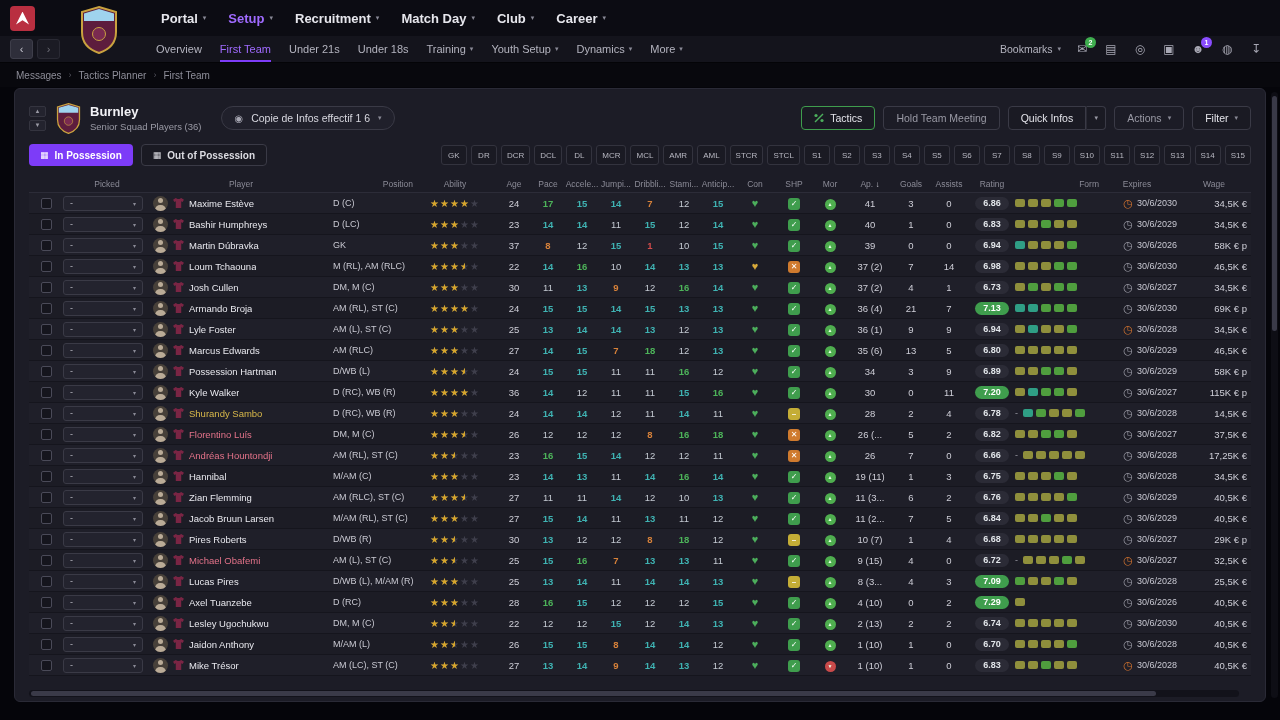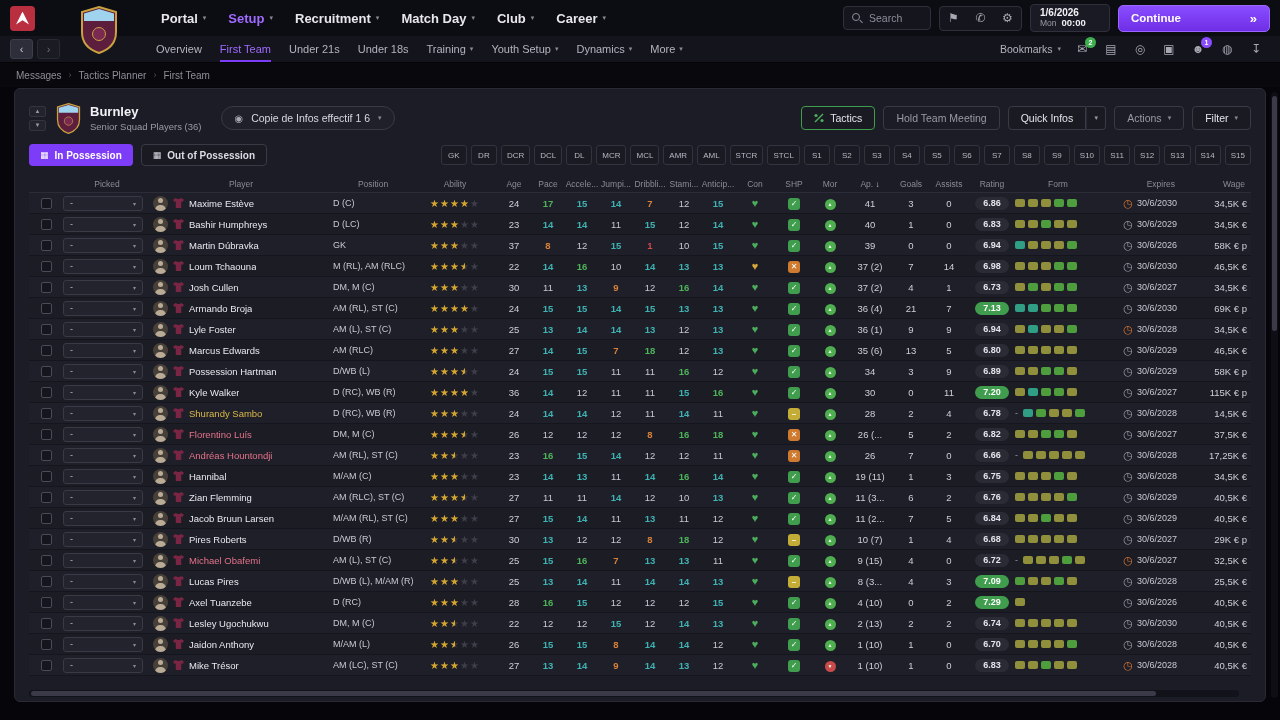--- a/index.html
+++ b/index.html
@@ -90,21 +90,21 @@
 .tab.inactive{background:#1a1a23;border:1px solid #3a3a46;color:#dcdce2;margin-left:8px}
 .posbtns{margin-left:auto;display:flex;gap:4px}
 .posbtn{height:20px;min-width:26px;padding:0 5px;background:#1a1a23;border:1px solid #33333e;border-radius:3px;
   color:#b8b8c2;font-size:8px;display:flex;align-items:center;justify-content:center}
 
 
 .table{margin-top:9px}
 .gridrow{display:grid;grid-template-columns:34px 88px 180px 82px 84px 34px 34px 34px 34px 34px 34px 34px 40px 38px 34px 46px 36px 40px 46px 84px 84px 70px;align-items:center}
 .thead{height:18px;border-bottom:1px solid #2c2c38}
 .th{font-size:8.5px;color:#8b8b97;white-space:nowrap;overflow:hidden}
-.th.c{text-align:center}.th.r{text-align:right;padding-right:8px}.th.l{text-align:center;padding-left:2px}
+.th.c{text-align:center}.th.r{text-align:center;padding-right:8px}.th.l{text-align:right;padding-left:2px}
 .sortarr{color:#c8c8d2;font-size:8px}
 .tr{height:21px;border-bottom:1px solid #15151d;background:#1f1f29}
 .tr:nth-child(even){background:#1c1c25}
 .td{font-size:9.5px;color:#cfcfd8;white-space:nowrap;overflow:hidden}
 .td.c{text-align:center}
 .c-check{text-align:center}
 .cb{display:inline-block;width:11px;height:11px;border:1px solid #4a4a58;border-radius:2px;background:#15151d;vertical-align:middle}
 .pickbox{display:flex;align-items:center;justify-content:space-between;height:15px;border:1px solid #3a3a46;
   border-radius:3px;background:#23232e;padding:0 6px;margin-right:8px;font-size:9px;color:#b8b8c2}
 .pickbox .caret{font-size:6px}
@@ -182,39 +182,20 @@
         </div>
         <div class="nav-item ">
           <span>Club</span>
           <span class="caret">▾</span>
         </div>
         <div class="nav-item ">
           <span>Career</span>
           <span class="caret">▾</span>
         </div>
       </nav>
-    <div class="topbar-right">
-      <div class="search">
-        <span class="lens"></span>
-        <span>Search</span>
-      </div>
-      <div class="icon-group">
-        <span class="icon-btn">⚑</span>
-        <span class="icon-btn">✆</span>
-        <span class="icon-btn">⚙</span>
-      </div>
-      <div class="datebox">
-        <span class="date-top">1/6/2026</span>
-        <span class="date-bot"><span>Mon</span><b>00:00</b></span>
-      </div>
-      <button class="continue">
-        <span>Continue</span>
-        <span class="chev">»</span>
-      </button>
-    </div>
   </header>
 
   <div class="subbar">
     <span class="nav-sq nav-back">‹</span>
     <span class="nav-sq nav-fwd">›</span>
     <nav class="sub-nav" id="sub-nav">
         <div class="sub-item ">
           <span>Overview</span>
         </div>
         <div class="sub-item active">

